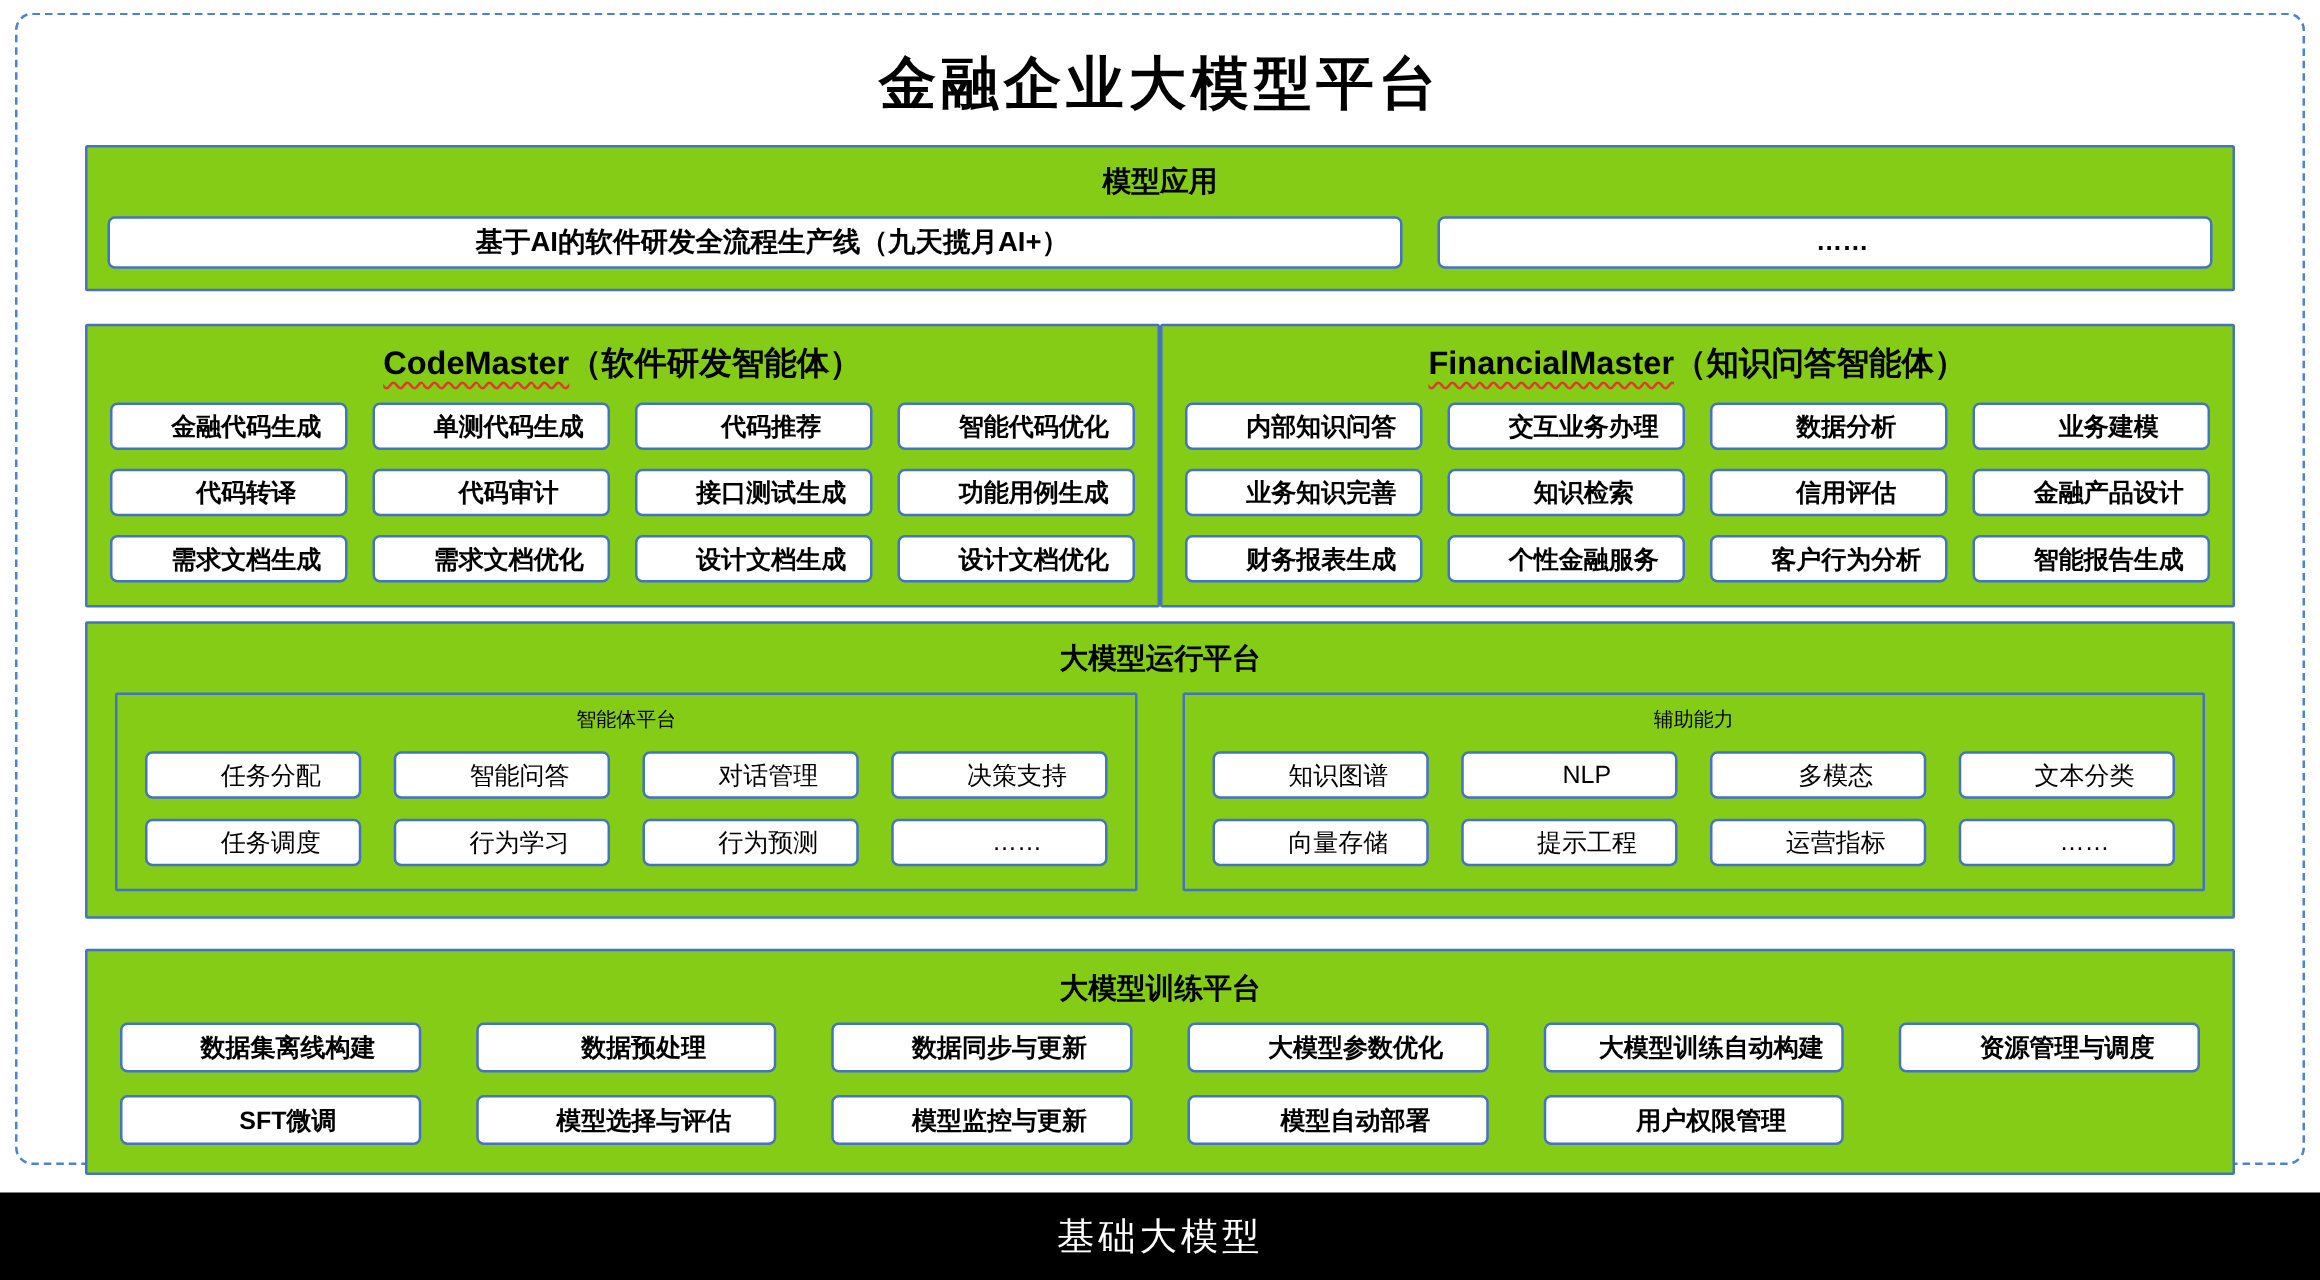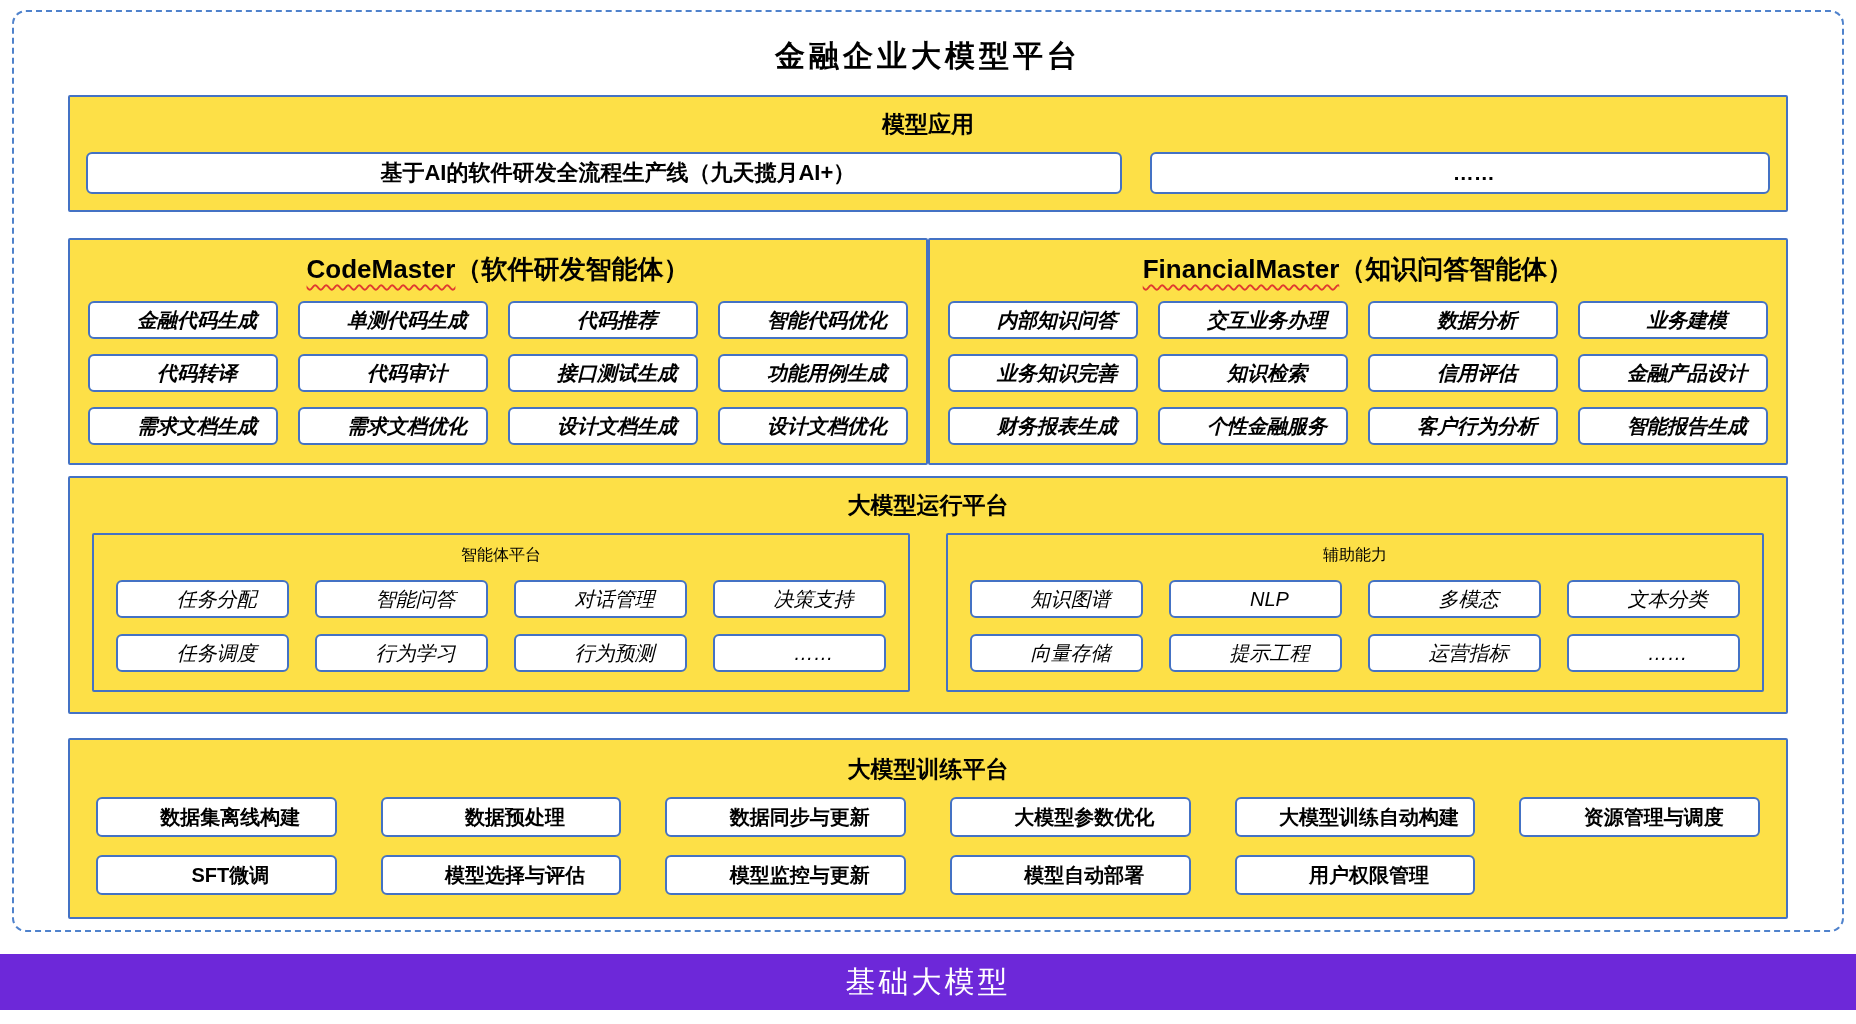--- a/index.html
+++ b/index.html
@@ -16,29 +16,29 @@
     height:922px;
     border:2px dashed #4f82cc;
     border-radius:14px;
     padding:14px 54px 0;
   }
 
   .title{
     text-align:center;
     font-family:"Liberation Serif","DejaVu Serif",serif;
     font-weight:700;
-    font-size:30px;
+    font-size:46px;
     letter-spacing:4px;
     margin:10px 0 18px;
   }
 
   .box{
     border:2px solid #4472C4;
     border-radius:2px;
-    background:#fde047;
+    background:#84cc16;
   }
 
   .sec-header{
     text-align:center;
     font-weight:700;
     font-size:23px;
     margin:4px 0 12px;
   }
 
   
@@ -65,43 +65,43 @@
   .agent{flex:1;padding:10px 18px 18px;}
   .agent-header{
     text-align:center;font-weight:700;font-size:26px;margin:2px 0 14px;
   }
   .agent-header .en{
     text-decoration:underline wavy #e03a2f;
     text-decoration-thickness:1.5px;
     text-underline-offset:6px;
   }
   .grid4{display:grid;grid-template-columns:repeat(4,1fr);gap:15px 20px;}
-  .grid4 .item{height:38px;font-size:20px;font-style:italic;}
+  .grid4 .item{height:38px;font-size:20px;}
 
   
   .runtime{margin-top:11px;padding:8px 22px 20px;}
   .runtime-row{display:flex;gap:36px;}
   .subgroup{
     flex:1;border:2px solid #4472C4;border-radius:2px;
     padding:8px 22px 18px;
   }
   .sub-title{text-align:center;font-size:16px;font-weight:400;margin:2px 0 14px;}
   .subgroup .grid4{gap:16px 26px;}
   .subgroup .item{font-weight:500;}
 
   
   .training{margin-top:24px;padding:10px 26px 22px;}
   .grid6{display:grid;grid-template-columns:repeat(6,1fr);gap:18px 44px;}
   .grid6 .item{height:40px;font-size:20px;}
 
   
   .footer{
     margin:22px 0 0;
-    height:56px;
-    background:#6d28d9;
+    height:70px;
+    background:#000000;
     color:#fff;
     display:flex;align-items:center;justify-content:center;
     font-size:30px;
     letter-spacing:3px;
   }
 </style>
 </head>
 <body>
 
 <div class="outer">

